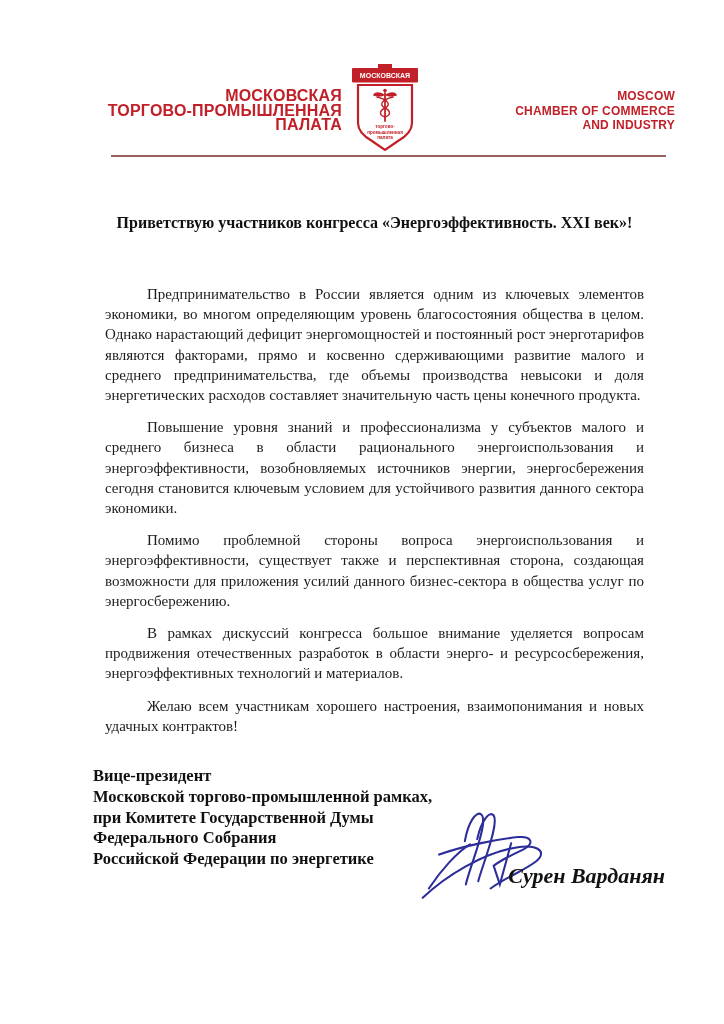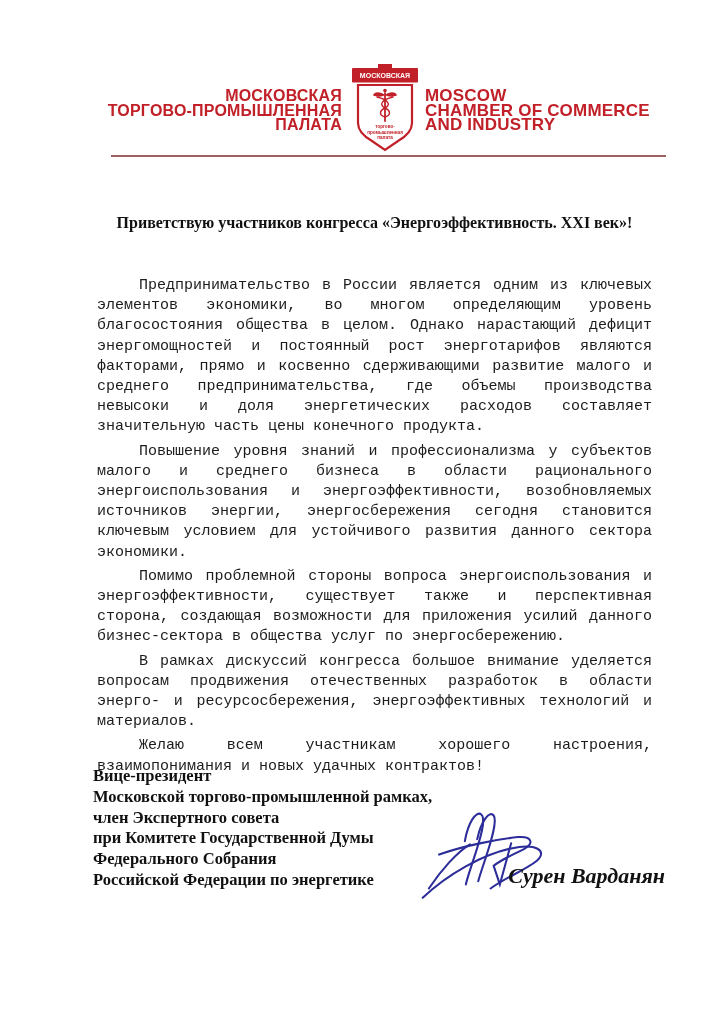--- a/index.html
+++ b/index.html
@@ -15,23 +15,23 @@
   .org-ru {
     position: absolute; top: 89px; left: 50px; width: 292px;
     text-align: right;
     font-family: "Liberation Sans", sans-serif;
     font-weight: bold; font-size: 16px; line-height: 14.6px;
     letter-spacing: 0.2px;
     color: #c22028;
   }
   .org-en {
     position: absolute; top: 89px; left: 425px; width: 250px;
-    text-align: left;
+    text-align: right;
     font-family: "Liberation Sans", sans-serif;
-    font-weight: bold; font-size: 17px; line-height: 14.6px;
+    font-weight: bold; font-size: 12px; line-height: 14.6px;
     letter-spacing: 0.2px;
     color: #c22028;
   }
   .emblem { position: absolute; left: 349px; top: 64px; width: 72px; height: 89px; }
   .emblem svg { display: block; width: 100%; height: 100%; }
   .divider {
     position: absolute; left: 111px; top: 155px;
     width: 555px; height: 2px;
     background: #9d6060;
   }
@@ -42,21 +42,21 @@
     text-align: center;
     font-size: 16px; font-weight: bold;
     line-height: 21px;
     color: #111111;
   }
   .letter-body {
     position: absolute; left: 93px; top: 272px; width: 563px;
     font-size: 15px; line-height: 20.2px;
     text-align: justify;
   }
-  .letter-body p { margin: 4px; text-indent: 42px; font-family: Liberation Mono, monospace; }
+  .letter-body p { margin: 12px; text-indent: 42px; }
   
   .sig-titles {
     position: absolute; left: 93px; top: 766px; width: 420px;
     font-size: 16.5px; font-weight: bold; 
     line-height: 20.8px;
     color: #111111;
   }
   .sig-ink { position: absolute; left: 418px; top: 798px; width: 140px; height: 108px; }
   .sig-ink svg { display: block; width: 100%; height: 100%; }
   .sig-name {
@@ -121,21 +121,20 @@
     <p>Предпринимательство в России является одним из ключевых элементов экономики, во многом определяющим уровень благосостояния общества в целом. Однако нарастающий дефицит энергомощностей и постоянный рост энерготарифов являются факторами, прямо и косвенно сдерживающими развитие малого и среднего предпринимательства, где объемы производства невысоки и доля энергетических расходов составляет значительную часть цены конечного продукта.</p>
     <p>Повышение уровня знаний и профессионализма у субъектов малого и среднего бизнеса в области рационального энергоиспользования и энергоэффективности, возобновляемых источников энергии, энергосбережения сегодня становится ключевым условием для устойчивого развития данного сектора экономики.</p>
     <p>Помимо проблемной стороны вопроса энергоиспользования и энергоэффективности, существует также и перспективная сторона, создающая возможности для приложения усилий данного бизнес-сектора в общества услуг по энергосбережению.</p>
     <p>В рамках дискуссий конгресса большое внимание уделяется вопросам продвижения отечественных разработок в области энерго- и ресурсосбережения, энергоэффективных технологий и материалов.</p>
     <p>Желаю всем участникам хорошего настроения, взаимопонимания и новых удачных контрактов!</p>
   </main>
 
   <div class="sig-titles">
     <div>Вице-президент</div>
     <div>Московской торгово-промышленной рамках,</div>
-    <div>член Экспертного совета</div>
     <div>при Комитете Государственной Думы</div>
     <div>Федерального Собрания</div>
     <div>Российской Федерации по энергетике</div>
   </div>
 
   <div class="sig-ink">
     <svg viewBox="0 0 135 105" xmlns="http://www.w3.org/2000/svg">
       <g stroke="#2c2d99" stroke-width="2" fill="none" stroke-linecap="round">
         <path d="M4,97 C28,74 62,55 90,49 C114,44 126,51 115,61 C104,70 85,77 70,88"></path>
         <path d="M10,88 C22,70 38,52 50,45"></path>

